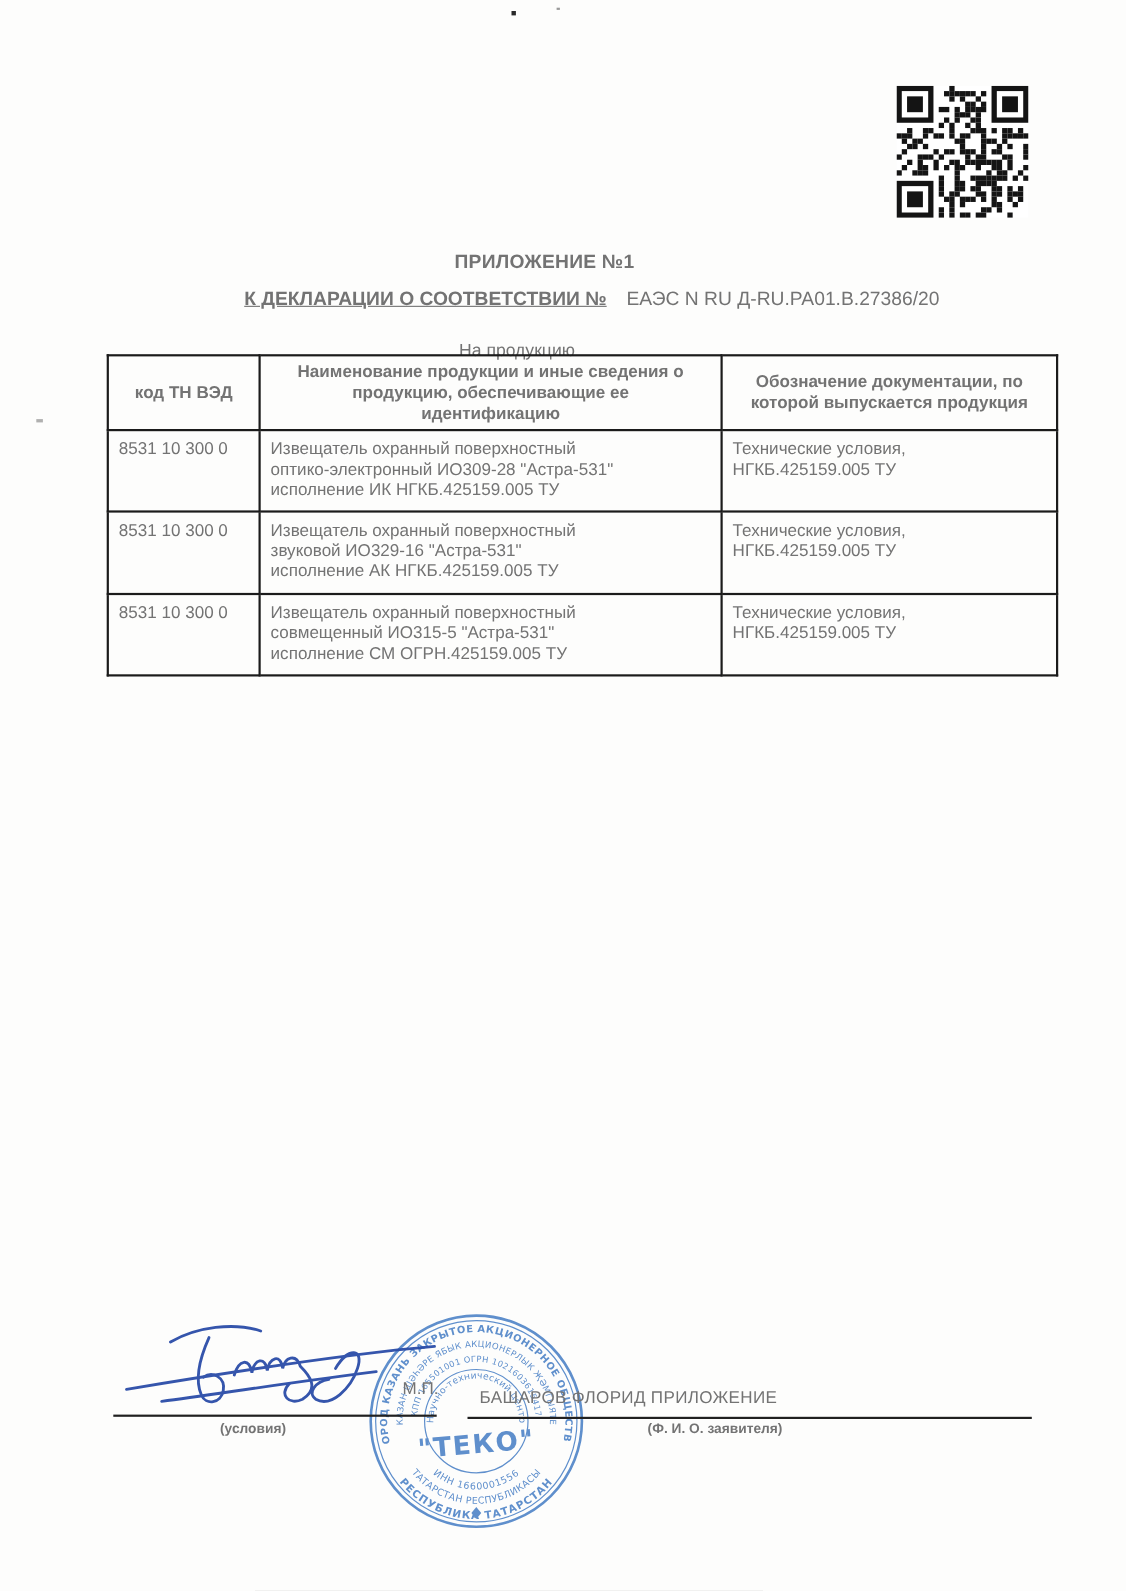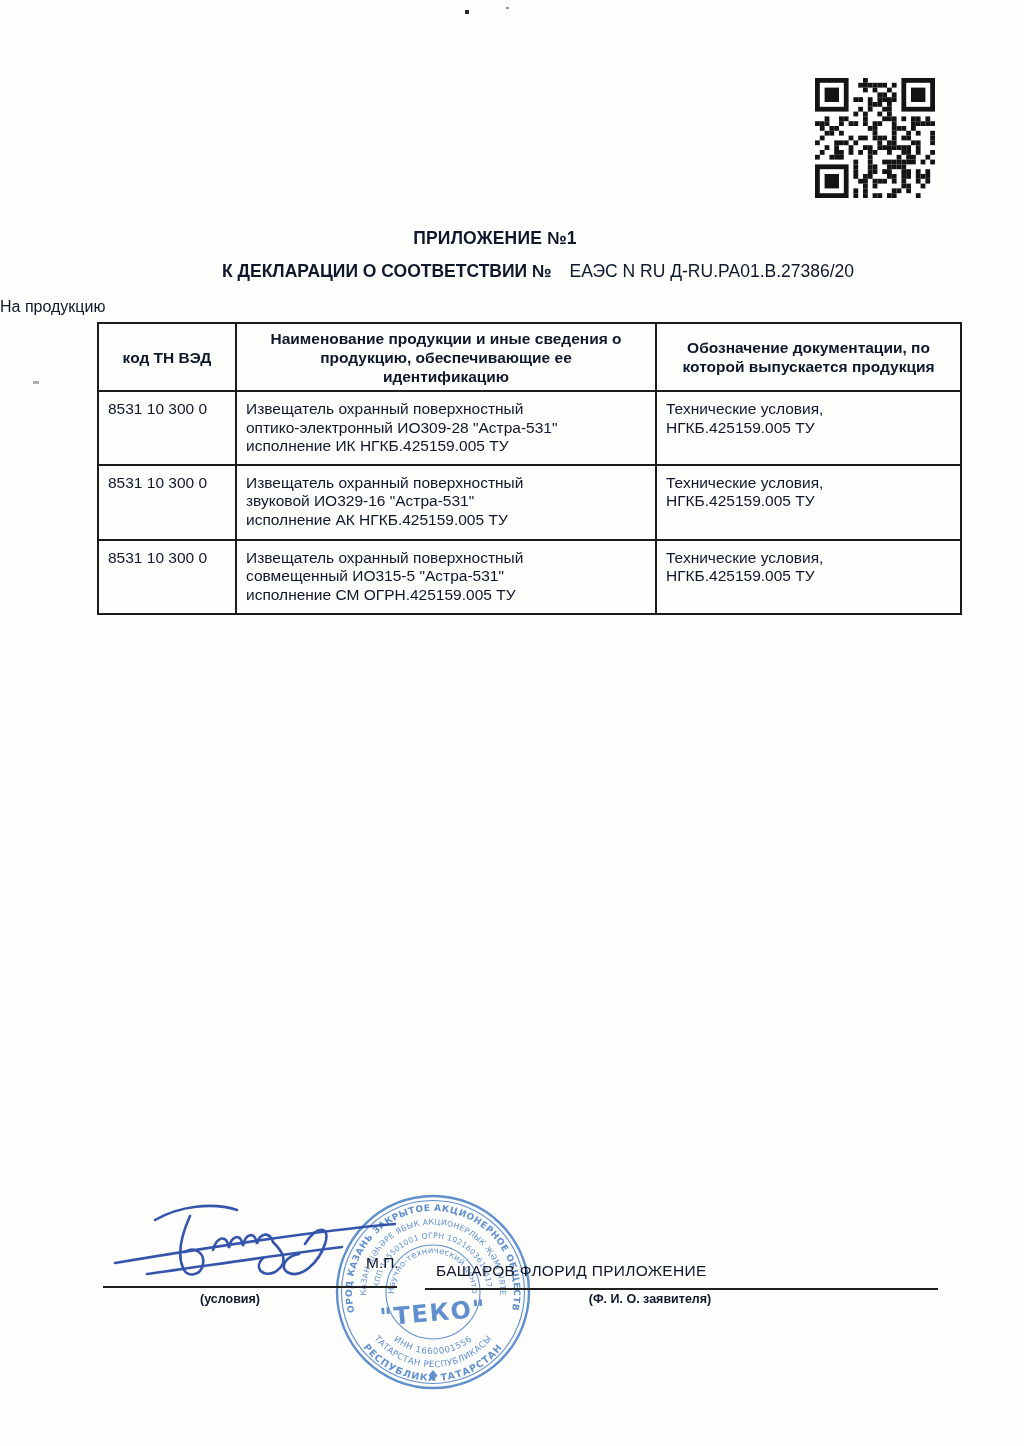--- a/index.html
+++ b/index.html
@@ -1,29 +1,29 @@
 <!DOCTYPE html>
 <html><head>
 <meta charset="utf-8">
 <style>
   html,body { margin:0; padding:0; background:#e8e8e8; }
   .page {
     position:relative; width:1024px; height:1446px; margin:0 auto;
     background:#fdfdfc; overflow:hidden;
-    font-family:"Liberation Sans", sans-serif; color:#0f172a;
+    font-family:"Liberation Sans", sans-serif; color:#737373;
   }
   
   .title {
     position:absolute; top:228px; left:0; width:990px; text-align:center;
     font-size:17.5px; font-weight:bold; letter-spacing:0.2px;
   }
   .decl-row { position:absolute; top:261px; left:222px; font-size:17.5px; white-space:nowrap; }
-  .decl-label { font-weight:bold; margin-right:18px; }
+  .decl-label { font-weight:bold; margin-right:18px;text-decoration:underline; }
   .decl-number { font-weight:normal; }
-  .caption { position:absolute; top:298px; left:0; width:940px; font-size:16px; }
+  .caption { position:absolute; top:311px; left:0; width:940px; text-align:center; font-size:16px; }
 
   
   .doc-table {
     position:absolute; left:97px; top:322px; width:863px;
     border-collapse:collapse; table-layout:fixed;
   }
   .doc-table col.c1 { width:138px; }
   .doc-table col.c2 { width:420px; }
   .doc-table col.c3 { width:305px; }
   .doc-table th, .doc-table td { border:2px solid #1b1b1b; }

